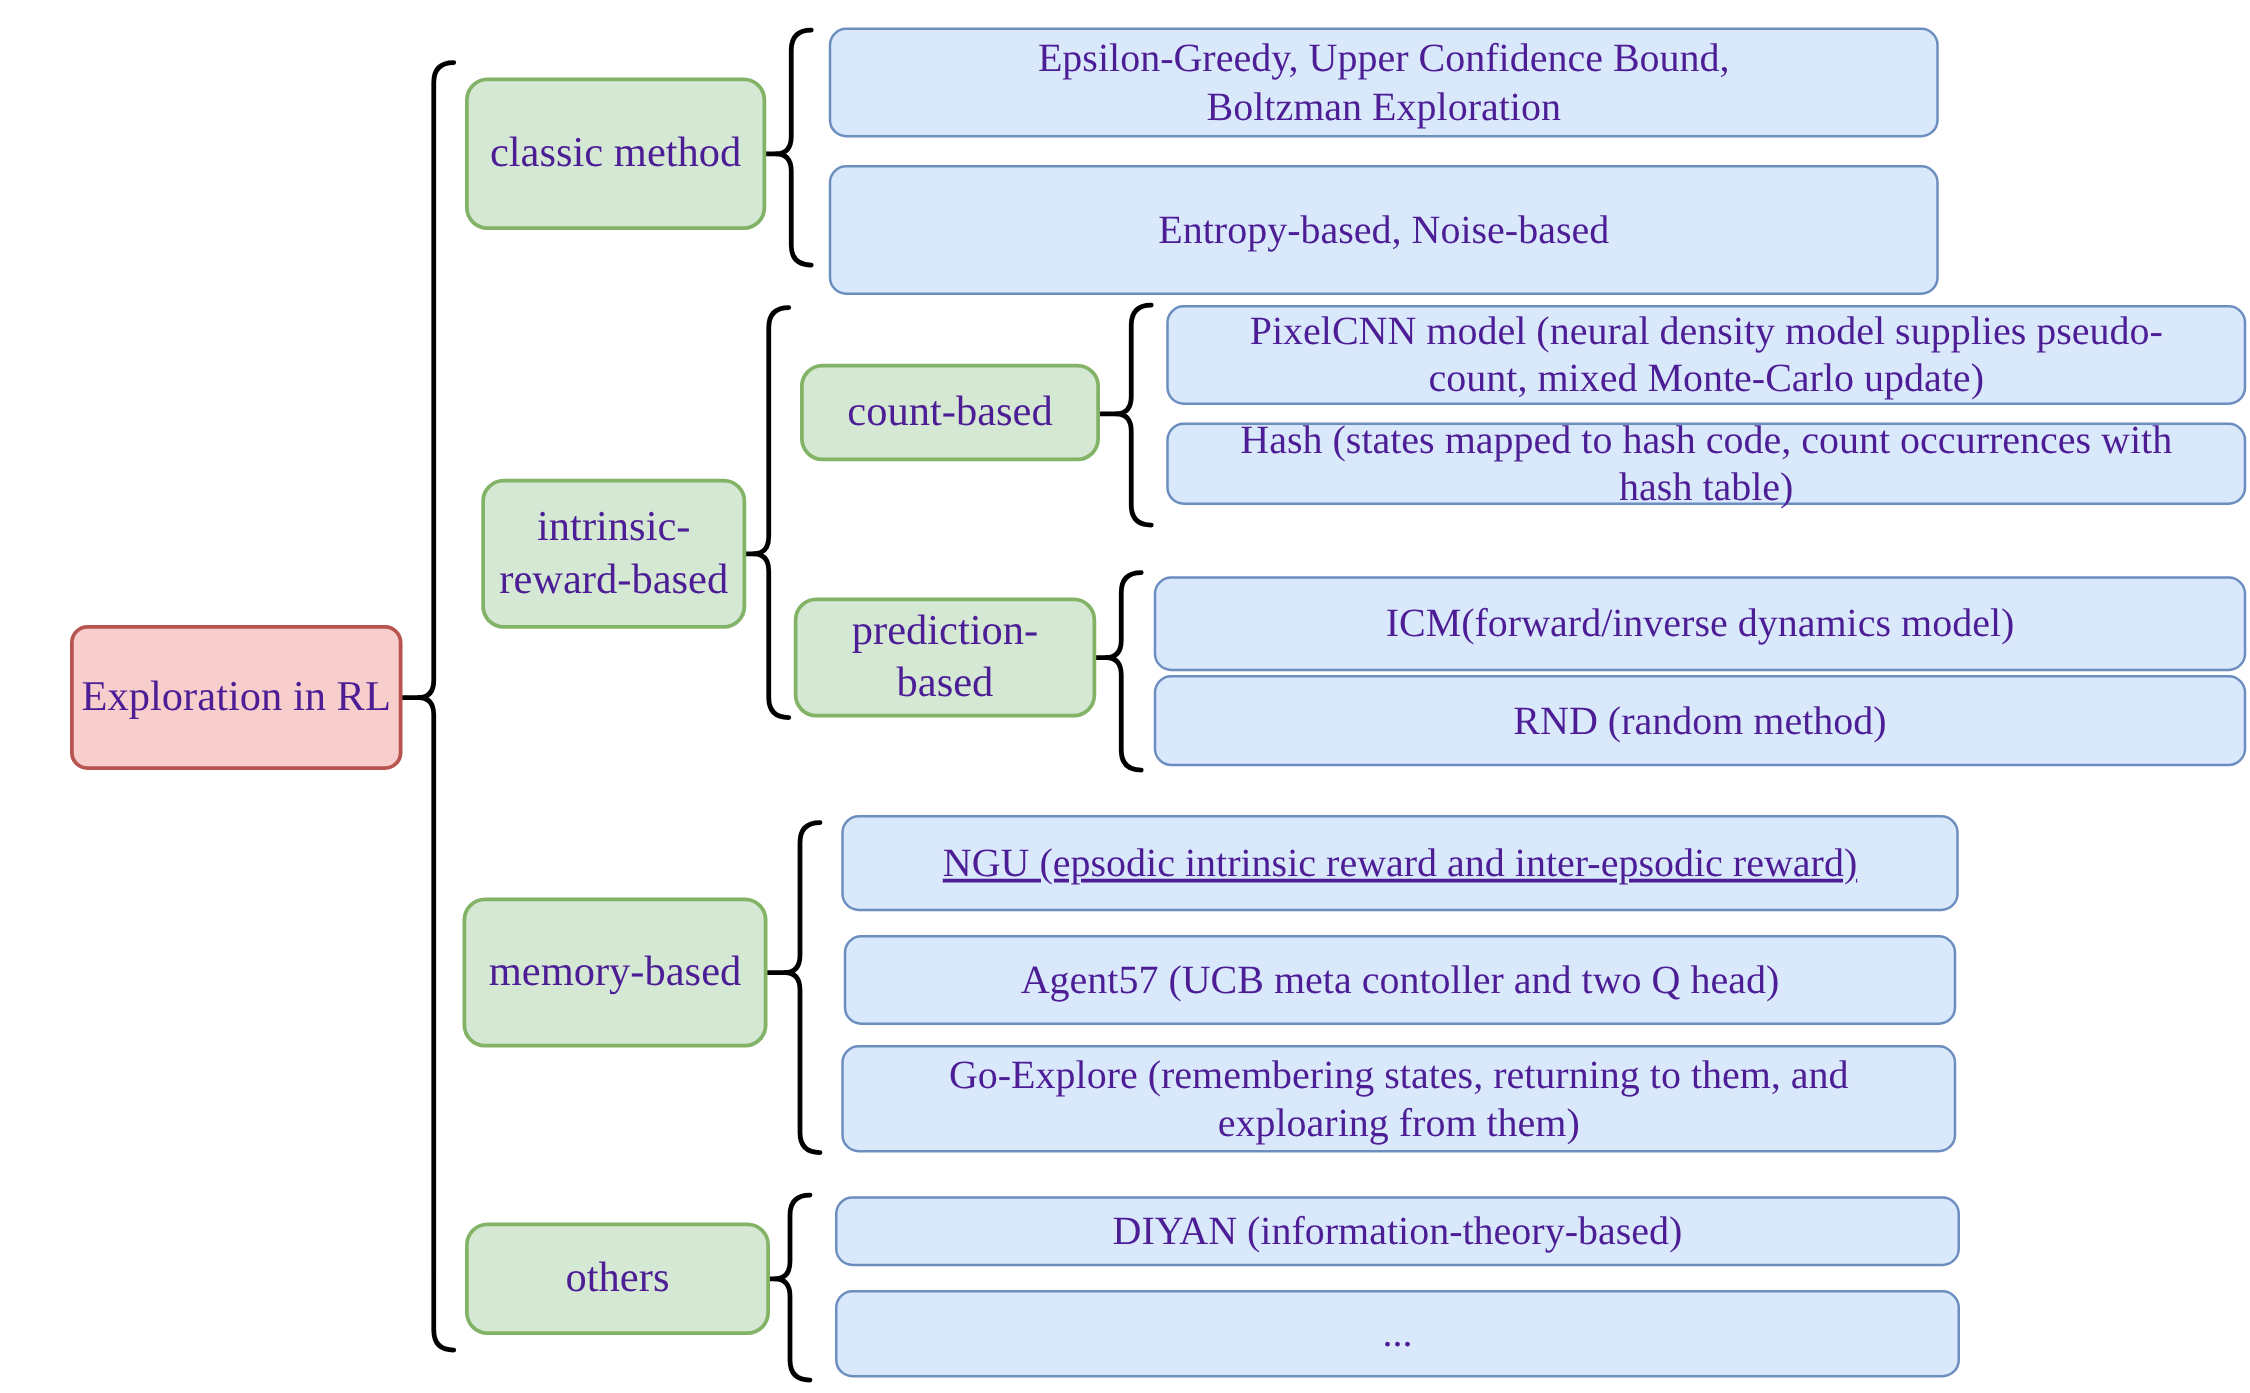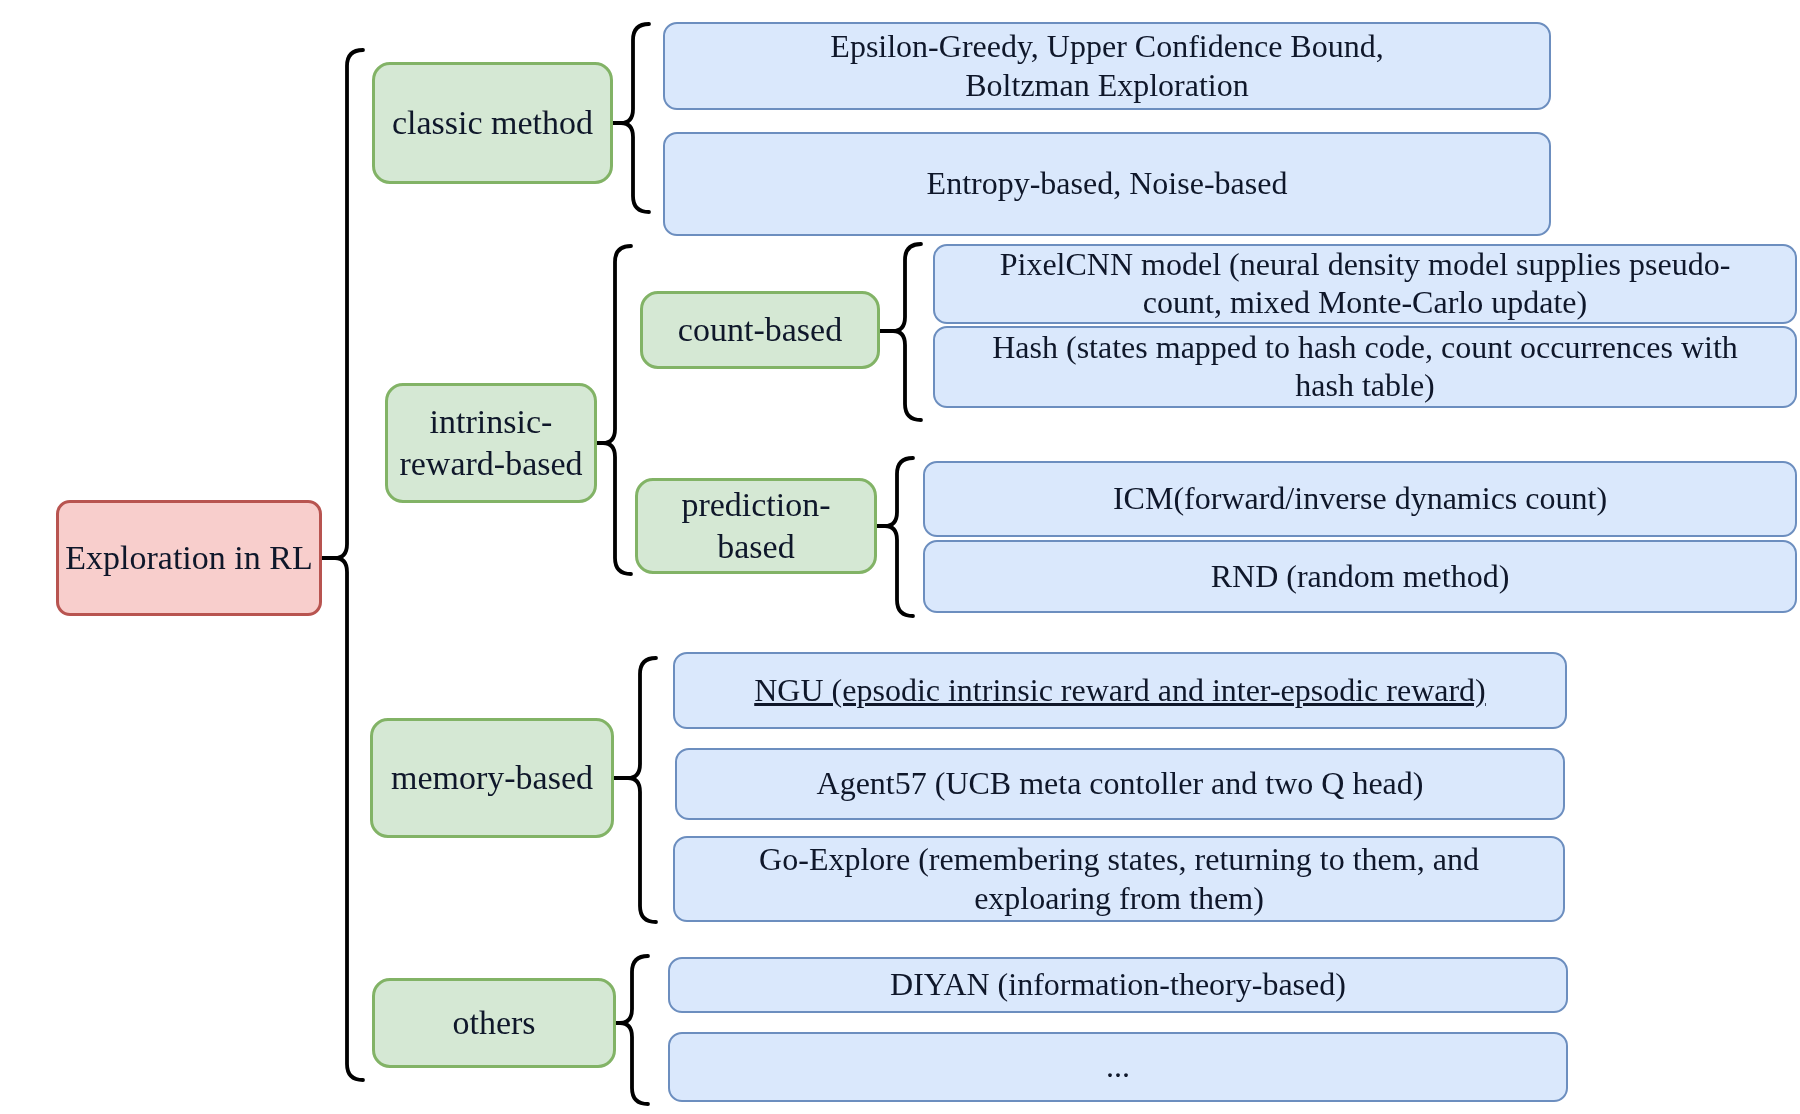--- a/index.html
+++ b/index.html
@@ -12,21 +12,21 @@
     font-family:"Liberation Serif","DejaVu Serif",serif;
   }
   .node{
     position:absolute;
     display:flex;
     align-items:center;
     justify-content:center;
     text-align:center;
     white-space:pre-line;
     box-sizing:border-box;
-    color:#0f172a;
+    color:#4c1d95;
     z-index:2;
   }
   .root{
     background:var(--root-fill,#f8cecc);
     border:3px solid var(--root-stroke,#b85450);
     border-radius:14px;
     font-size:34px;
     line-height:1.2;
   }
   .category{
@@ -95,26 +95,26 @@
   <div class="node leaf" style="left:663px;top:22px;width:888px;height:88px;">Epsilon-Greedy, Upper Confidence Bound,
 Boltzman Exploration</div>
   <div class="node leaf" style="left:663px;top:132px;width:888px;height:104px;">Entropy-based, Noise-based</div>
 
   <div class="node category" style="left:385px;top:383px;width:212px;height:120px;">intrinsic-
 reward-based</div>
 
   <div class="node category" style="left:640px;top:291px;width:240px;height:78px;">count-based</div>
   <div class="node leaf wide" style="left:933px;top:244px;width:864px;height:80px;">PixelCNN model (neural density model supplies pseudo-
 count, mixed Monte-Carlo update)</div>
-  <div class="node leaf wide" style="left:933px;top:326px;width:864px;height:82px;">Hash (states mapped to hash code, count occurrences with
+  <div class="node leaf wide" style="left:933px;top:338px;width:864px;height:66px;">Hash (states mapped to hash code, count occurrences with
 hash table)</div>
 
   <div class="node category" style="left:635px;top:478px;width:242px;height:96px;">prediction-
 based</div>
-  <div class="node leaf wide" style="left:923px;top:461px;width:874px;height:76px;">ICM(forward/inverse dynamics count)</div>
+  <div class="node leaf wide" style="left:923px;top:461px;width:874px;height:76px;">ICM(forward/inverse dynamics model)</div>
   <div class="node leaf wide" style="left:923px;top:540px;width:874px;height:73px;">RND (random method)</div>
 
   <div class="node category" style="left:370px;top:718px;width:244px;height:120px;">memory-based</div>
   <div class="node leaf" style="left:673px;top:652px;width:894px;height:77px;text-decoration:underline;">NGU (epsodic intrinsic reward and inter-epsodic reward)</div>
   <div class="node leaf" style="left:675px;top:748px;width:890px;height:72px;">Agent57 (UCB meta contoller and two Q head)</div>
   <div class="node leaf" style="left:673px;top:836px;width:892px;height:86px;">Go-Explore (remembering states, returning to them, and
 exploaring from them)</div>
 
   <div class="node category" style="left:372px;top:978px;width:244px;height:90px;">others</div>
   <div class="node leaf" style="left:668px;top:957px;width:900px;height:56px;">DIYAN (information-theory-based)</div>

